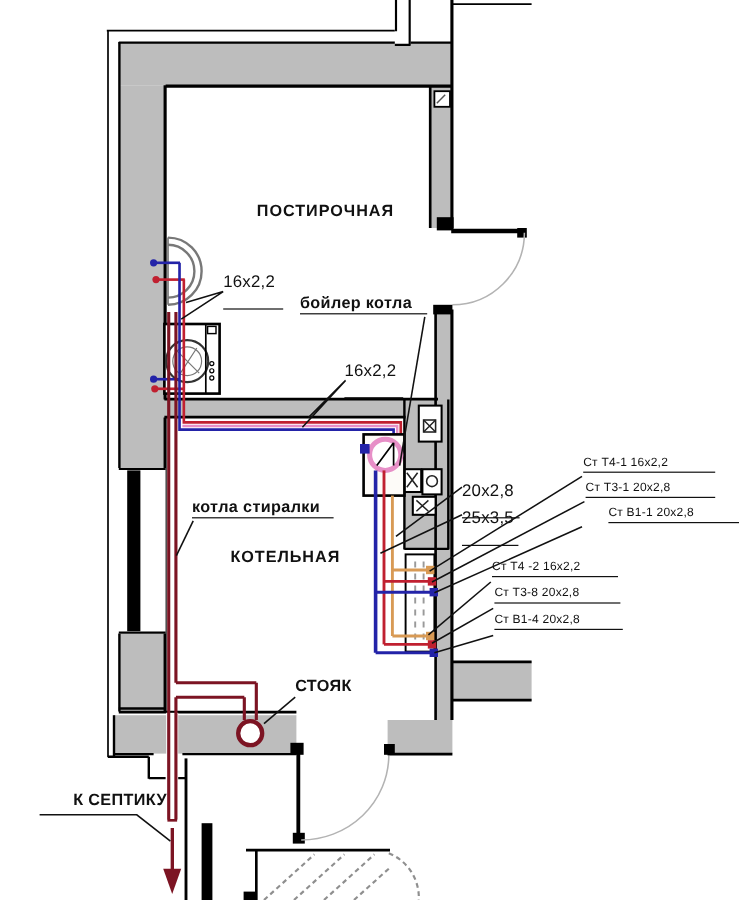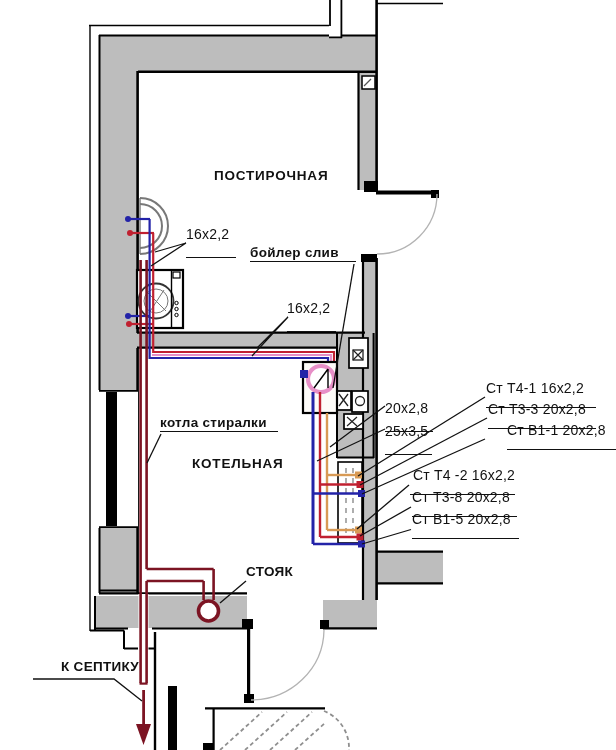--- a/index.html
+++ b/index.html
@@ -2,34 +2,34 @@
 <html><head>
 <meta charset="utf-8">
 <style>
   html,body{margin:0;padding:0;background:#fff;}
   #stage{position:relative;width:616px;height:750px;background:#ffffff;overflow:hidden;
          font-family:"Liberation Sans", sans-serif;color:#1a1a1a;}
   #plan-svg{position:absolute;left:0;top:0;}
   .lbl{position:absolute;line-height:1.05;white-space:nowrap;color:#111;}
   .room{font-weight:bold;font-size:13.5px;letter-spacing:0.8px;}
   .dim{font-size:14px;letter-spacing:0.2px;border-bottom:1.6px solid #111;padding-bottom:15px;}
-  .st{font-size:14px;letter-spacing:0.2px;border-bottom:1.6px solid #111;padding-bottom:11px;}
+  .st{font-size:10px;letter-spacing:0.2px;border-bottom:1.6px solid #111;padding-bottom:1px;}
   .callout{font-weight:bold;font-size:13.5px;letter-spacing:0.3px;}
   .callout.u{border-bottom:1.7px solid #111;padding-bottom:1px;}
   
   #lbl-laundry{left:198px;top:169px;padding-left:16px;}
   #lbl-boilerroom{left:192px;top:457px;}
   #lbl-dim16a{left:186px;top:227px;width:50px;}
   #lbl-dim16b{left:287px;top:301px;width:49px;}
   #lbl-dim20{left:385px;top:389px;width:48px;margin-top:12px;}
   #lbl-dim25{left:385px;top:424px;width:47px;}
   #lbl-t41{left:486px;top:381px;width:110px;}
   #lbl-t31{left:488px;top:402px;width:108px;}
   #lbl-v11{left:507px;top:423px;width:112px;}
-  #lbl-t42{left:410px;top:468px;width:105px;text-align:right;}
+  #lbl-t42{left:410px;top:468px;width:105px;}
   #lbl-t32{left:412px;top:490px;width:105px;}
   #lbl-v12{left:412px;top:512px;width:107px;}
   #lbl-boilerfeed{left:250px;top:246px;width:106px;}
   #lbl-sliv{left:160px;top:416px;width:118px;}
   #lbl-stoyak{left:246px;top:565px;}
   #lbl-septic{left:33px;top:660px;margin-left:28px;}
 </style>
 </head>
 <body>
 
@@ -226,24 +226,24 @@
 
 <div class="lbl room" id="lbl-laundry">ПОСТИРОЧНАЯ</div>
 <div class="lbl room" id="lbl-boilerroom">КОТЕЛЬНАЯ</div>
 
 <div class="lbl dim" id="lbl-dim16a">16х2,2</div>
 <div class="lbl dim" id="lbl-dim16b">16х2,2</div>
 <div class="lbl dim" id="lbl-dim20">20х2,8</div>
 <div class="lbl dim" id="lbl-dim25">25х3,5</div>
 
 <div class="lbl st" id="lbl-t41">Ст Т4-1 16х2,2</div>
-<div class="lbl st" id="lbl-t31">Ст Т3-3 20х2,8</div>
+<div class="lbl st" id="lbl-t31">Ст Т3-1 20х2,8</div>
 <div class="lbl st" id="lbl-v11">Ст В1-1 20х2,8</div>
 <div class="lbl st" id="lbl-t42">Ст Т4 -2 16х2,2</div>
 <div class="lbl st" id="lbl-t32">Ст Т3-8 20х2,8</div>
-<div class="lbl st" id="lbl-v12">Ст В1-5 20х2,8</div>
-
-<div class="lbl callout u" id="lbl-boilerfeed">бойлер слив</div>
+<div class="lbl st" id="lbl-v12">Ст В1-4 20х2,8</div>
+
+<div class="lbl callout u" id="lbl-boilerfeed">бойлер котла</div>
 <div class="lbl callout u" id="lbl-sliv">котла стиралки</div>
 <div class="lbl callout" id="lbl-stoyak">СТОЯК</div>
 <div class="lbl callout" id="lbl-septic">К СЕПТИКУ</div>
 
 </div>
 
 </body></html>

